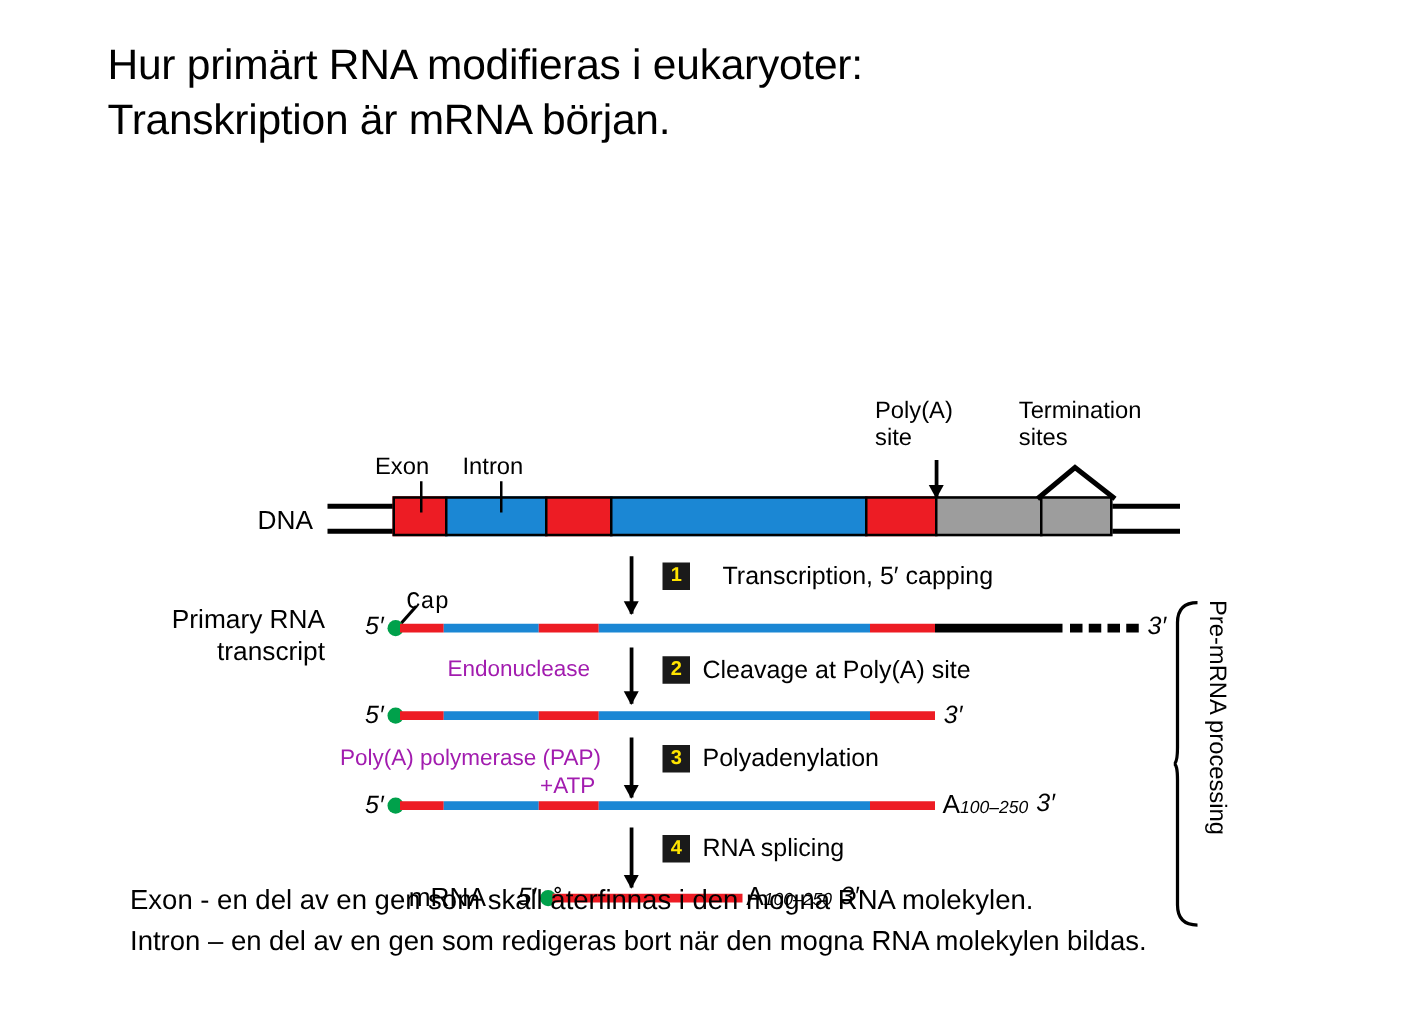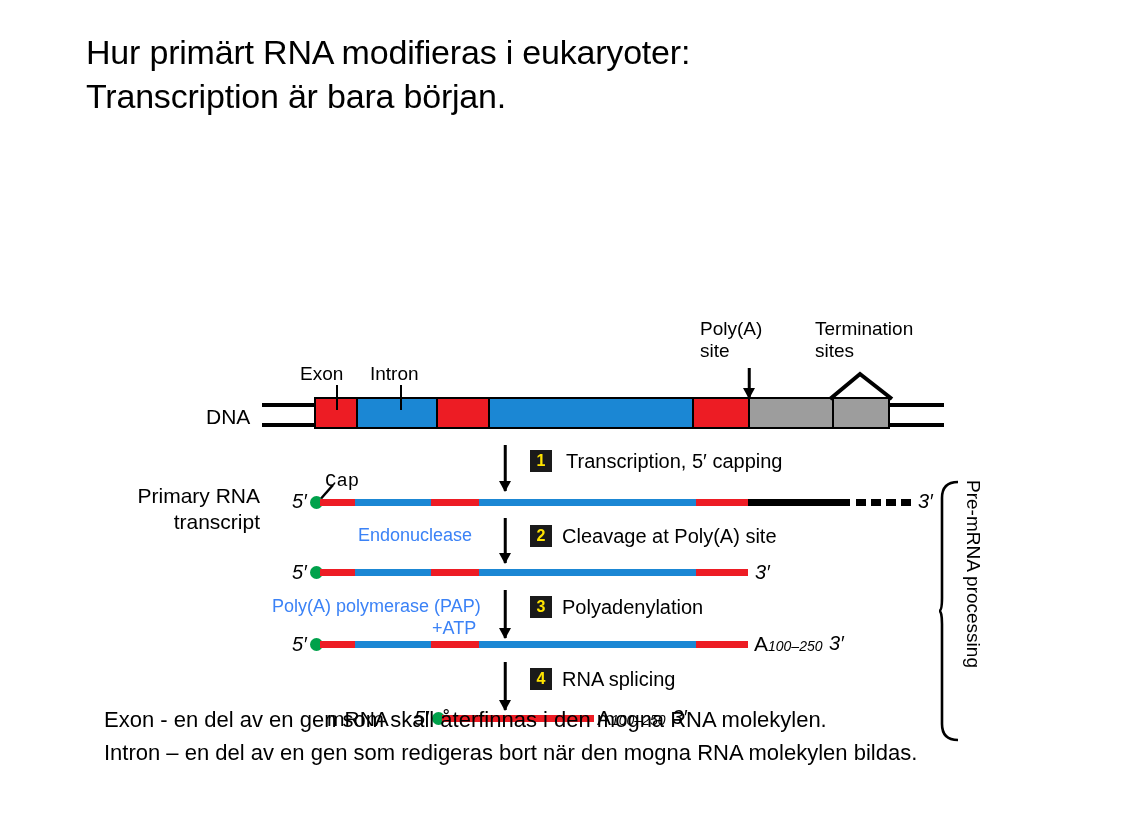--- a/index.html
+++ b/index.html
@@ -36,21 +36,21 @@
   .term-label{left:815px;top:168px;font-size:19px;width:105px;text-align:left;line-height:22px;}
 
   .arrow-down{position:absolute;}
   .arrow-down .shaft{position:absolute;left:50%;top:0;width:2.5px;height:100%;background:#000;transform:translateX(-50%);}
   .arrow-down .head{position:absolute;left:50%;bottom:-1px;width:0;height:0;
      border-left:6px solid transparent;border-right:6px solid transparent;border-top:11px solid #000;
      transform:translateX(-50%);}
   .step-badge{position:absolute;width:22px;height:22px;background:#1a1a1a;color:#FFE400;
      font-size:16px;font-weight:700;line-height:22px;text-align:center;}
   .step-text{position:absolute;font-size:20px;color:#000;white-space:nowrap;}
-  .enz-text{position:absolute;font-size:18px;color:#3b82f6;white-space:nowrap;}
+  .enz-text{position:absolute;font-size:18px;color:#a21caf;white-space:nowrap;}
 
   .rna{position:absolute;height:7px;}
   .seg{position:absolute;top:0;height:7px;}
   .cap-dot{position:absolute;width:13px;height:13px;border-radius:50%;background:#00A14B;}
   .tick5{position:absolute;font-size:20px;font-style:italic;color:#000;}
   .tick3{position:absolute;font-size:20px;font-style:italic;color:#000;}
   .alabel{position:absolute;font-size:21px;color:#000;white-space:nowrap;}
   .alabel i{font-size:14px;}
   .row-label{position:absolute;font-size:21px;color:#000;text-align:right;line-height:26px;}
 
@@ -67,21 +67,21 @@
      font-size:22px;line-height:33px;color:#000;}
   .caption div{white-space:nowrap;}
 </style>
 </head>
 <body>
 
 <div class="slide">
 
   <div class="title">
     <div>Hur primärt RNA modifieras i eukaryoter:</div>
-    <div>Transcription är bara början.</div>
+    <div>Transkription är mRNA början.</div>
   </div>
 
   <div class="figure">
 
     <div class="lbl dna-label">DNA</div>
 
     <div class="dna-strand-line" style="left:262px;top:253px;width:54px;"></div>
     <div class="dna-strand-line" style="left:262px;top:273px;width:54px;"></div>
 
     <div class="dna-strand-line" style="left:888px;top:253px;width:56px;"></div>
@@ -116,21 +116,21 @@
     <div class="lbl term-label">
       <span>Termination</span><br>
       <span>sites</span>
     </div>
 
     <div class="arrow-down" style="left:505px;top:295px;height:46px;">
       <div class="shaft"></div>
         <div class="head"></div>
     </div>
     <div class="step-badge" style="left:530px;top:300px;">1</div>
-    <div class="step-text" style="left:566px;top:300px;">Transcription, 5′ capping</div>
+    <div class="step-text" style="left:578px;top:300px;">Transcription, 5′ capping</div>
 
     <div class="row-label" style="left:112px;top:333px;width:148px;">
       <span>Primary RNA</span><br>
       <span>transcript</span>
     </div>
     <div class="tick5" style="left:292px;top:340px;">5′</div>
     <div class="lbl" style="left:325px;top:320px;font-size:19px;font-family:Liberation Mono, monospace;">Cap</div>
     <svg style="position:absolute;left:316px;top:334px;width:22px;height:20px;overflow:visible;">
       <line x1="2" y1="18" x2="17" y2="1" stroke="#000" stroke-width="2.5"></line>
     </svg>

